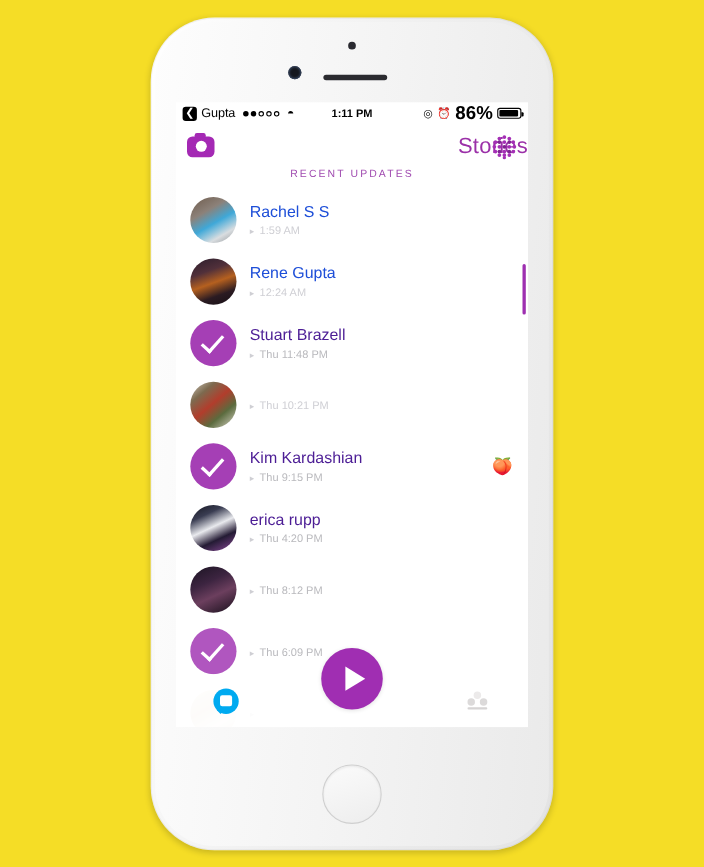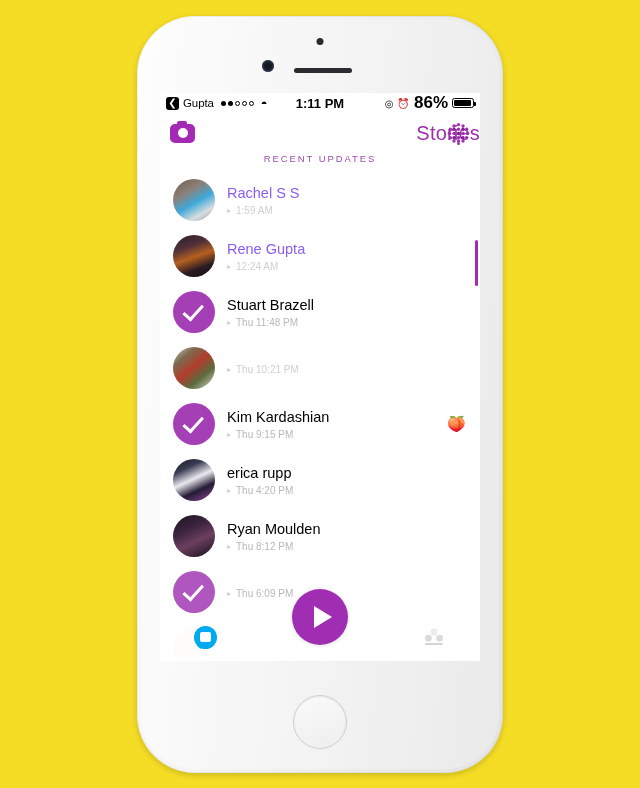--- a/index.html
+++ b/index.html
@@ -69,21 +69,21 @@
     width: 13px; height: 13px; border-radius: 3px;
     background: #000; color: #fff; font-size: 10px; line-height: 1;
   }
   .sb-carrier { font-size: 11.5px; letter-spacing: -.1px; }
   .dots { display: flex; gap: 2px; align-items: center; margin-left: 3px; }
   .dot { width: 5px; height: 5px; border-radius: 50%; background: #000; }
   .dot.empty { background: transparent; border: 1px solid #000; }
   .wifi { margin-left: 3px; font-size: 11px; }
   .sb-center {
     position: absolute; left: 0; right: 0; text-align: center;
-    font-size: 13px; font-weight: bold;
+    font-size: 10px; font-weight: bold;
   }
   .sb-right {
     margin-left: auto; display: flex; align-items: center; gap: 4px;
     font-size: 11px; position: relative; z-index: 2;
   }
   .loc-icon, .alarm-icon { font-size: 10px; }
   .batt-pct { font-weight: bold; font-size: 17px; }
   .batt {
     width: 22px; height: 10px; border: 1px solid #000; border-radius: 2.5px;
     position: relative; display: inline-block;
@@ -154,29 +154,29 @@
   }
   .av-a { background: linear-gradient(150deg,#6e5b4b 0%,#8c8179 32%,#3fa8d8 55%,#d9dde0 78%,#8b8f93 100%); }
   .av-b { background: linear-gradient(160deg,#2a1d2c 0%,#51303a 30%,#b5601f 52%,#2b1b22 75%,#150e14 100%); }
   .av-c { background: linear-gradient(140deg,#cfc9bd 0%,#7d6a4f 25%,#b23d2c 48%,#5b6b3e 70%,#ded8cc 100%); }
   .av-d { background: linear-gradient(155deg,#12131c 0%,#3a3d52 25%,#e9eaee 48%,#241b34 70%,#8e4b9c 100%); }
   .av-e { background: linear-gradient(155deg,#1b1422 0%,#3c2440 35%,#6c3f5e 60%,#170f1b 100%); }
   .av-f { background: linear-gradient(150deg,#efe7dc 0%,#d8c7ae 40%,#f6f2ea 70%,#cfc2ae 100%); }
 
   .row-text { margin-left: 12px; flex: 1; min-width: 0; }
   .row-name {
-    font-size: 14.5px; color: #000000; line-height: 1.25;
+    font-size: 14.5px; color: #4c1d95; line-height: 1.25;
     white-space: nowrap; overflow: hidden; text-overflow: ellipsis;
   }
   .row-meta {
     display: flex; align-items: center; gap: 5px;
     margin-top: 2px; font-size: 10px; color: #b9b9bd;
   }
   .meta-icon { font-size: 8px; color: #cfcfd4; }
-  .story-row.viewed .row-name { color: #8b5cf6; }
+  .story-row.viewed .row-name { color: #1d4ed8; }
   .story-row.viewed .row-meta { color: #cfcfd4; }
   .row-emoji { font-size: 15px; margin-left: 8px; }
 
   .scrollbar {
     position: absolute; right: 2.5px; top: 68px;
     width: 2.5px; height: 46px; border-radius: 2px;
     background: #9e2fb0;
   }
 
   
@@ -353,21 +353,20 @@
               <div class="row-name">erica rupp</div>
               <div class="row-meta">
                 <span class="meta-icon">▸</span>
                 <span>Thu 4:20 PM</span>
               </div>
             </div>
           </div>
           <div class="story-row">
             <div class="avatar av-e"></div>
             <div class="row-text">
-              <div class="row-name">Ryan Moulden</div>
               <div class="row-meta">
                 <span class="meta-icon">▸</span>
                 <span>Thu 8:12 PM</span>
               </div>
             </div>
           </div>
           <div class="story-row">
             <div class="avatar check light">
               <div class="check-mark"></div>
             </div>

